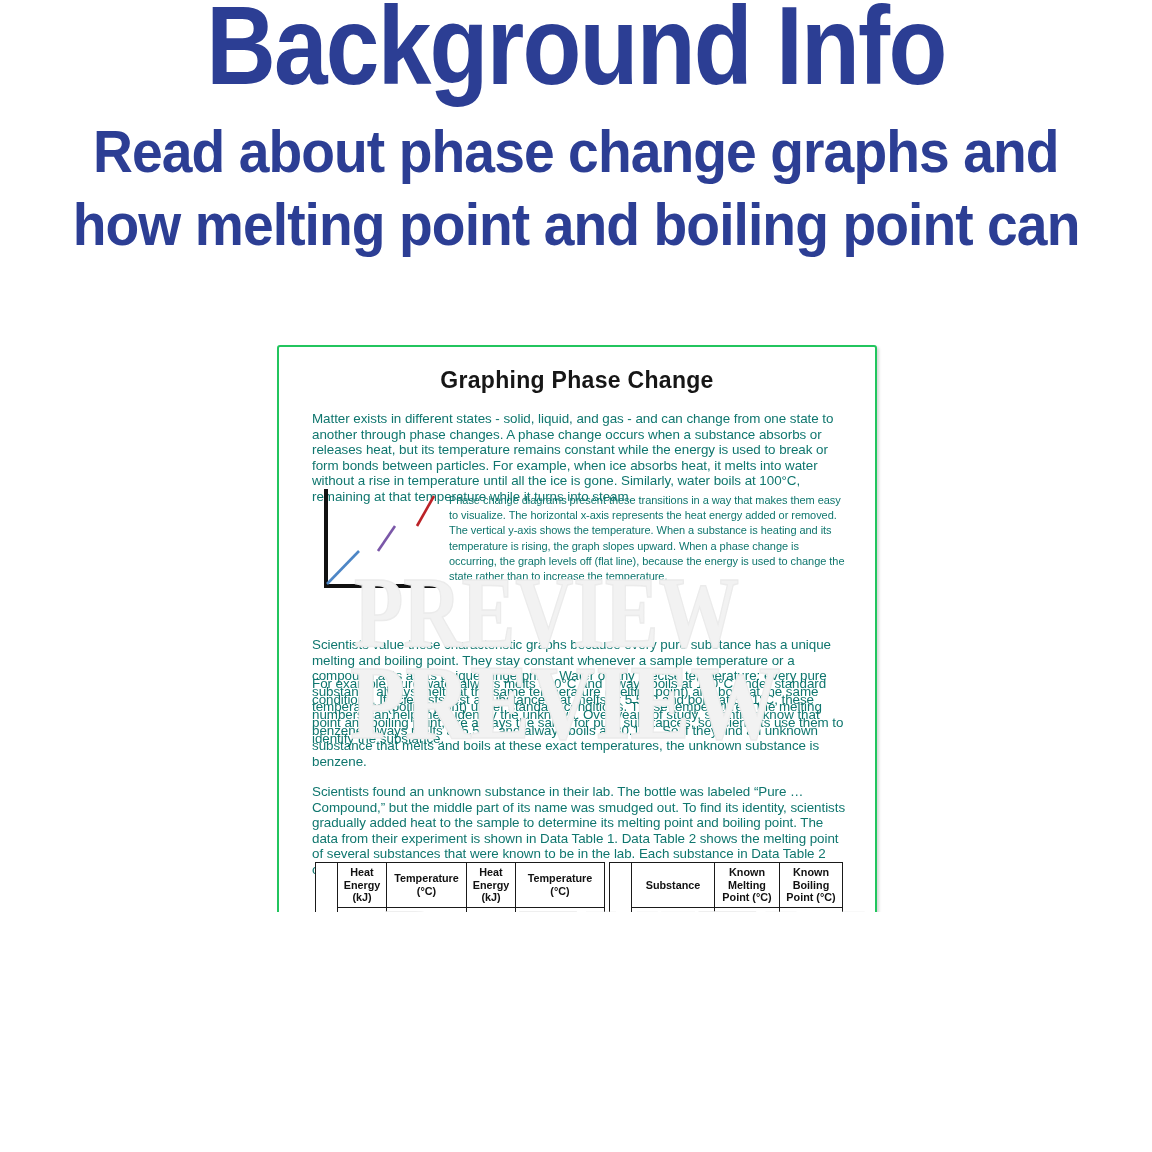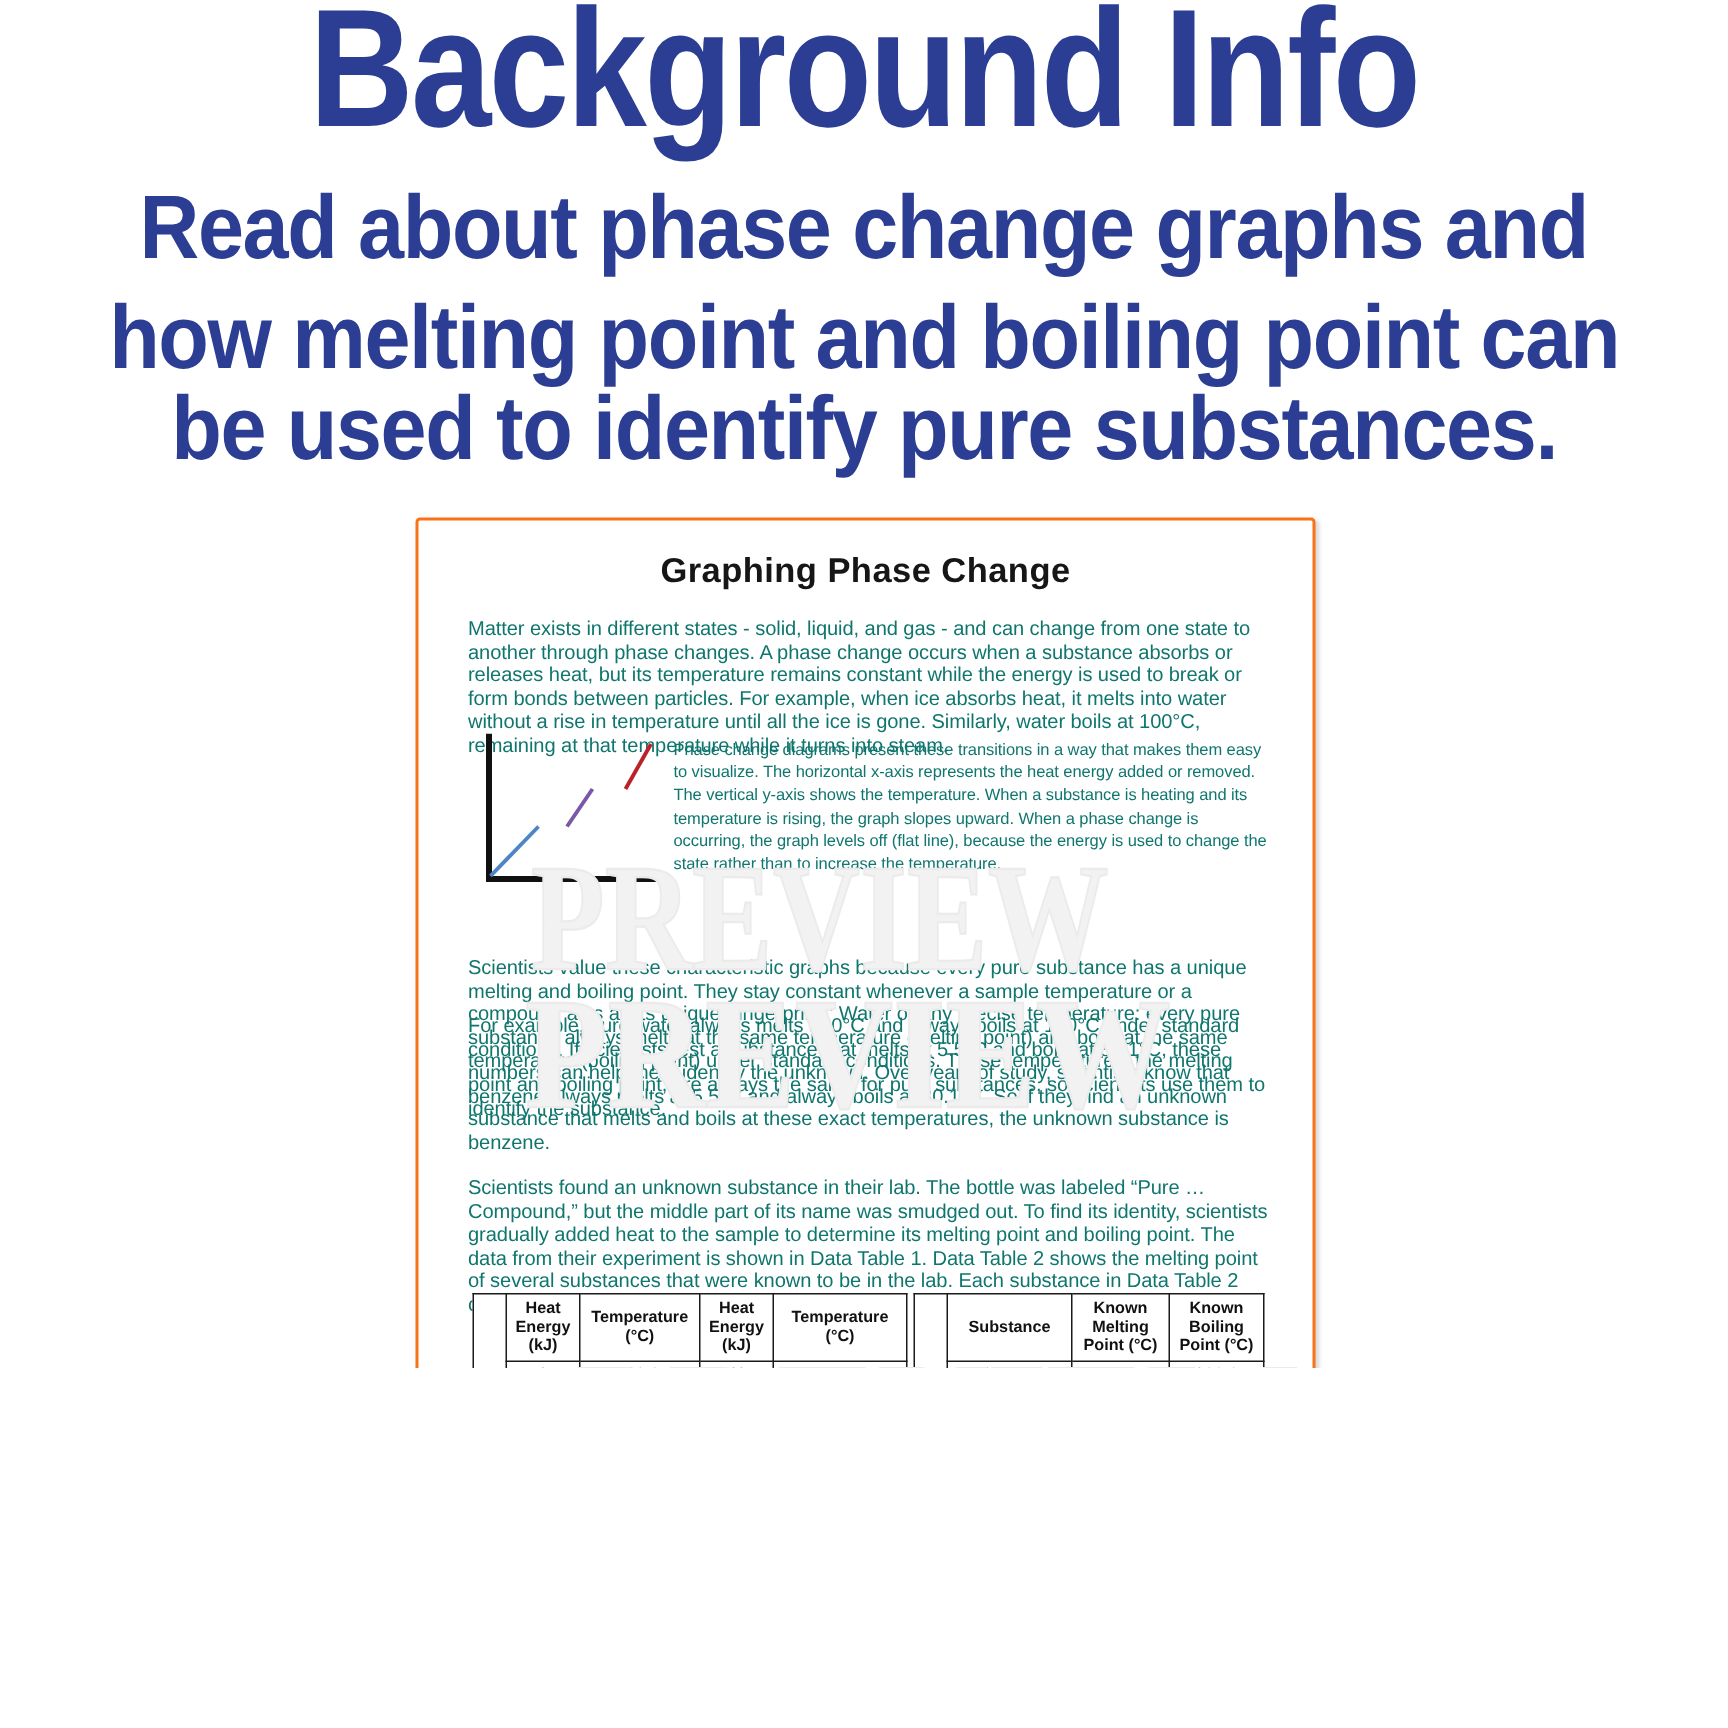--- a/index.html
+++ b/index.html
@@ -8,21 +8,21 @@
   
   .main-title{position:absolute;top:-10px;left:0;right:0;text-align:center;line-height:1;}
   .main-title span{display:inline-block;transform:scaleX(.86);transform-origin:center top;
           font-size:112px;font-weight:bold;letter-spacing:-2px;color:#2c3e94;}
   .sub-line{position:absolute;left:0;right:0;text-align:center;line-height:1;}
   .sub-line span{display:inline-block;transform:scaleX(.92);transform-origin:center top;
           font-size:60px;font-weight:bold;letter-spacing:-1px;color:#2c3e94;white-space:nowrap;}
   .sub1{top:122px;} .sub2{top:195px;text-decoration:underline;} .sub3{top:256px;}
   
   .page{position:absolute;left:277px;top:345px;width:600px;height:768px;background:#fff;
-        border:2px solid #f97316;border-radius:3px;box-sizing:border-box;
+        border:2px solid #22c55e;border-radius:3px;box-sizing:border-box;
         box-shadow:2px 2px 3px rgba(0,0,0,.16);z-index:1;}
   .doc-title{position:absolute;left:0;right:0;top:20px;text-align:center;
         font-size:23px;font-weight:bold;color:#161616;letter-spacing:.3px;}
   .para{position:absolute;left:33px;width:536px;font-size:13.4px;line-height:15.6px;
         color:#0f766e;letter-spacing:-.05px;}
   .p1{top:64px;} .p3{top:246px;margin-top:44px;} .p4{top:329px;} .p5{top:405px;} .p6{top:437px;}
   .p2{left:170px;top:146px;width:399px;font-size:11px;line-height:15.2px;}
   .fig-graph{position:absolute;left:38px;top:142px;width:122px;height:104px;}
   
   table{border-collapse:collapse;table-layout:fixed;position:absolute;background:#fff;}
@@ -54,23 +54,20 @@
 <div class="canvas">
 
   <div class="main-title">
     <span>Background Info</span>
   </div>
   <div class="sub-line sub1">
     <span>Read about phase change graphs and</span>
   </div>
   <div class="sub-line sub2">
     <span>how melting point and boiling point can</span>
-  </div>
-  <div class="sub-line sub3">
-    <span>be used to identify pure substances.</span>
   </div>
 
   <div class="page">
     <div class="doc-title">Graphing Phase Change</div>
 
     <div class="para p1">Matter exists in different states - solid, liquid, and gas - and can change from one state to another through phase changes. A phase change occurs when a substance absorbs or releases heat, but its temperature remains constant while the energy is used to break or form bonds between particles. For example, when ice absorbs heat, it melts into water without a rise in temperature until all the ice is gone. Similarly, water boils at 100°C, remaining at that temperature while it turns into steam.</div>
 
     <svg class="fig-graph" viewBox="0 0 122 104">
       <defs>
         <linearGradient id="gbp" x1="0" y1="0" x2="1" y2="0">

